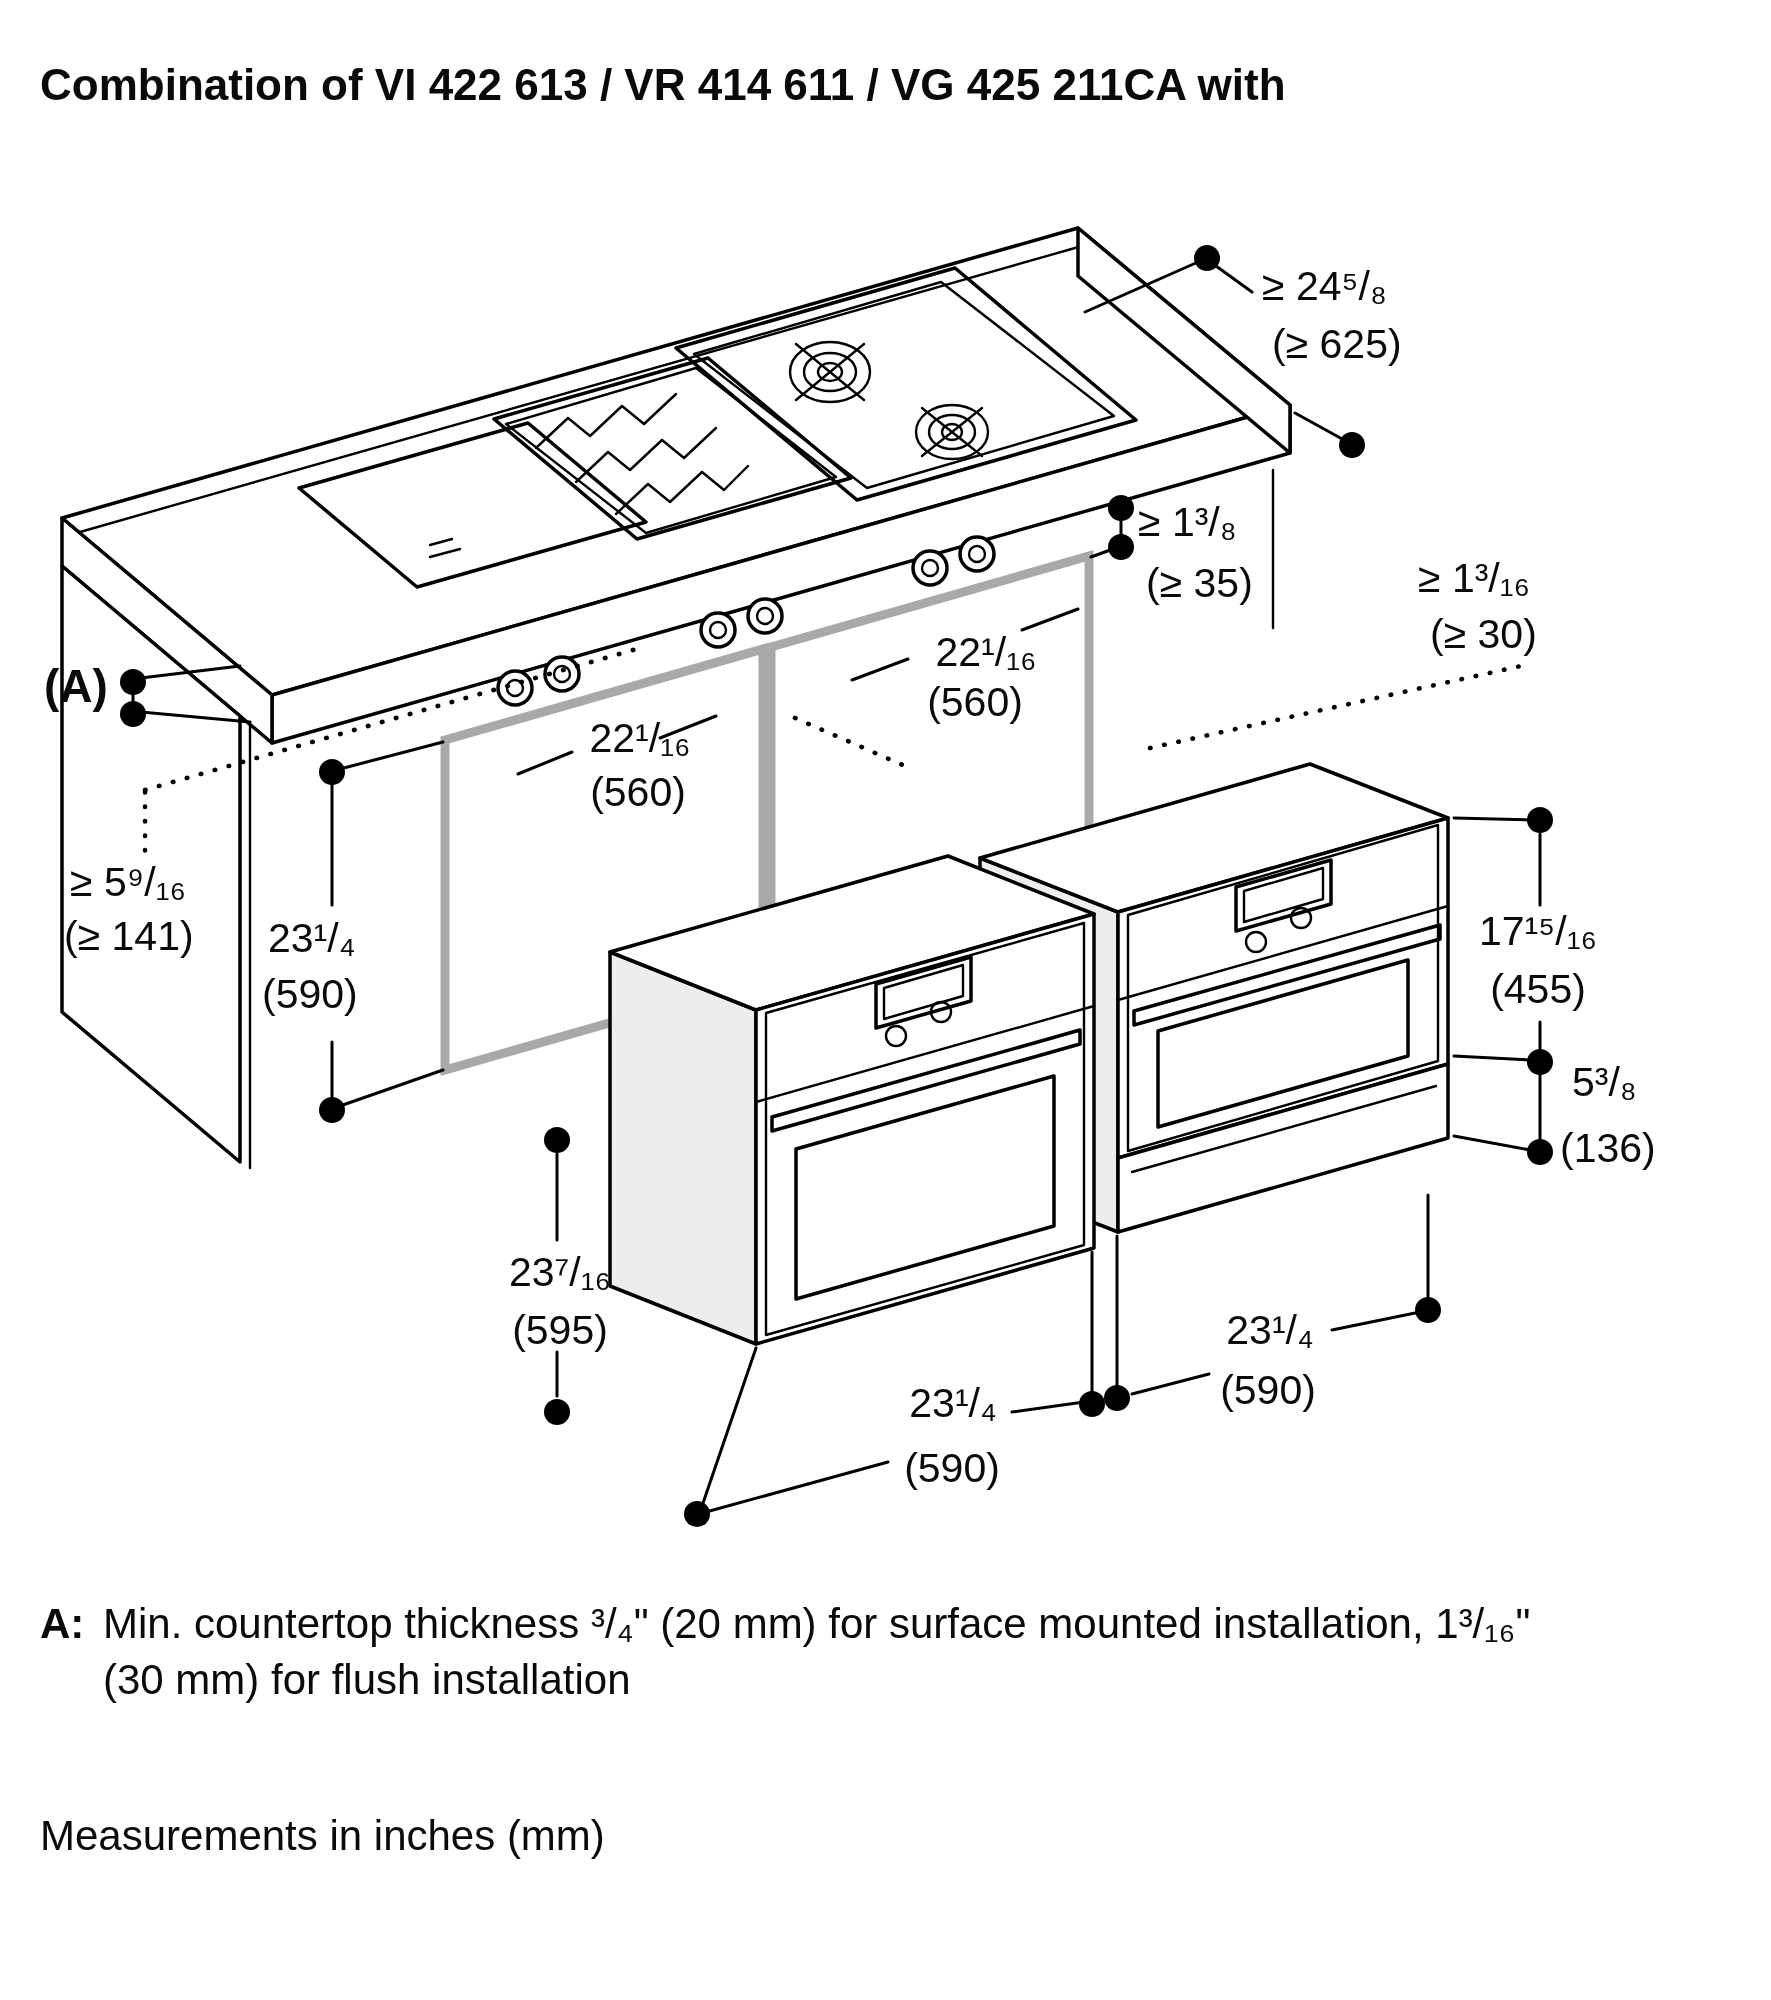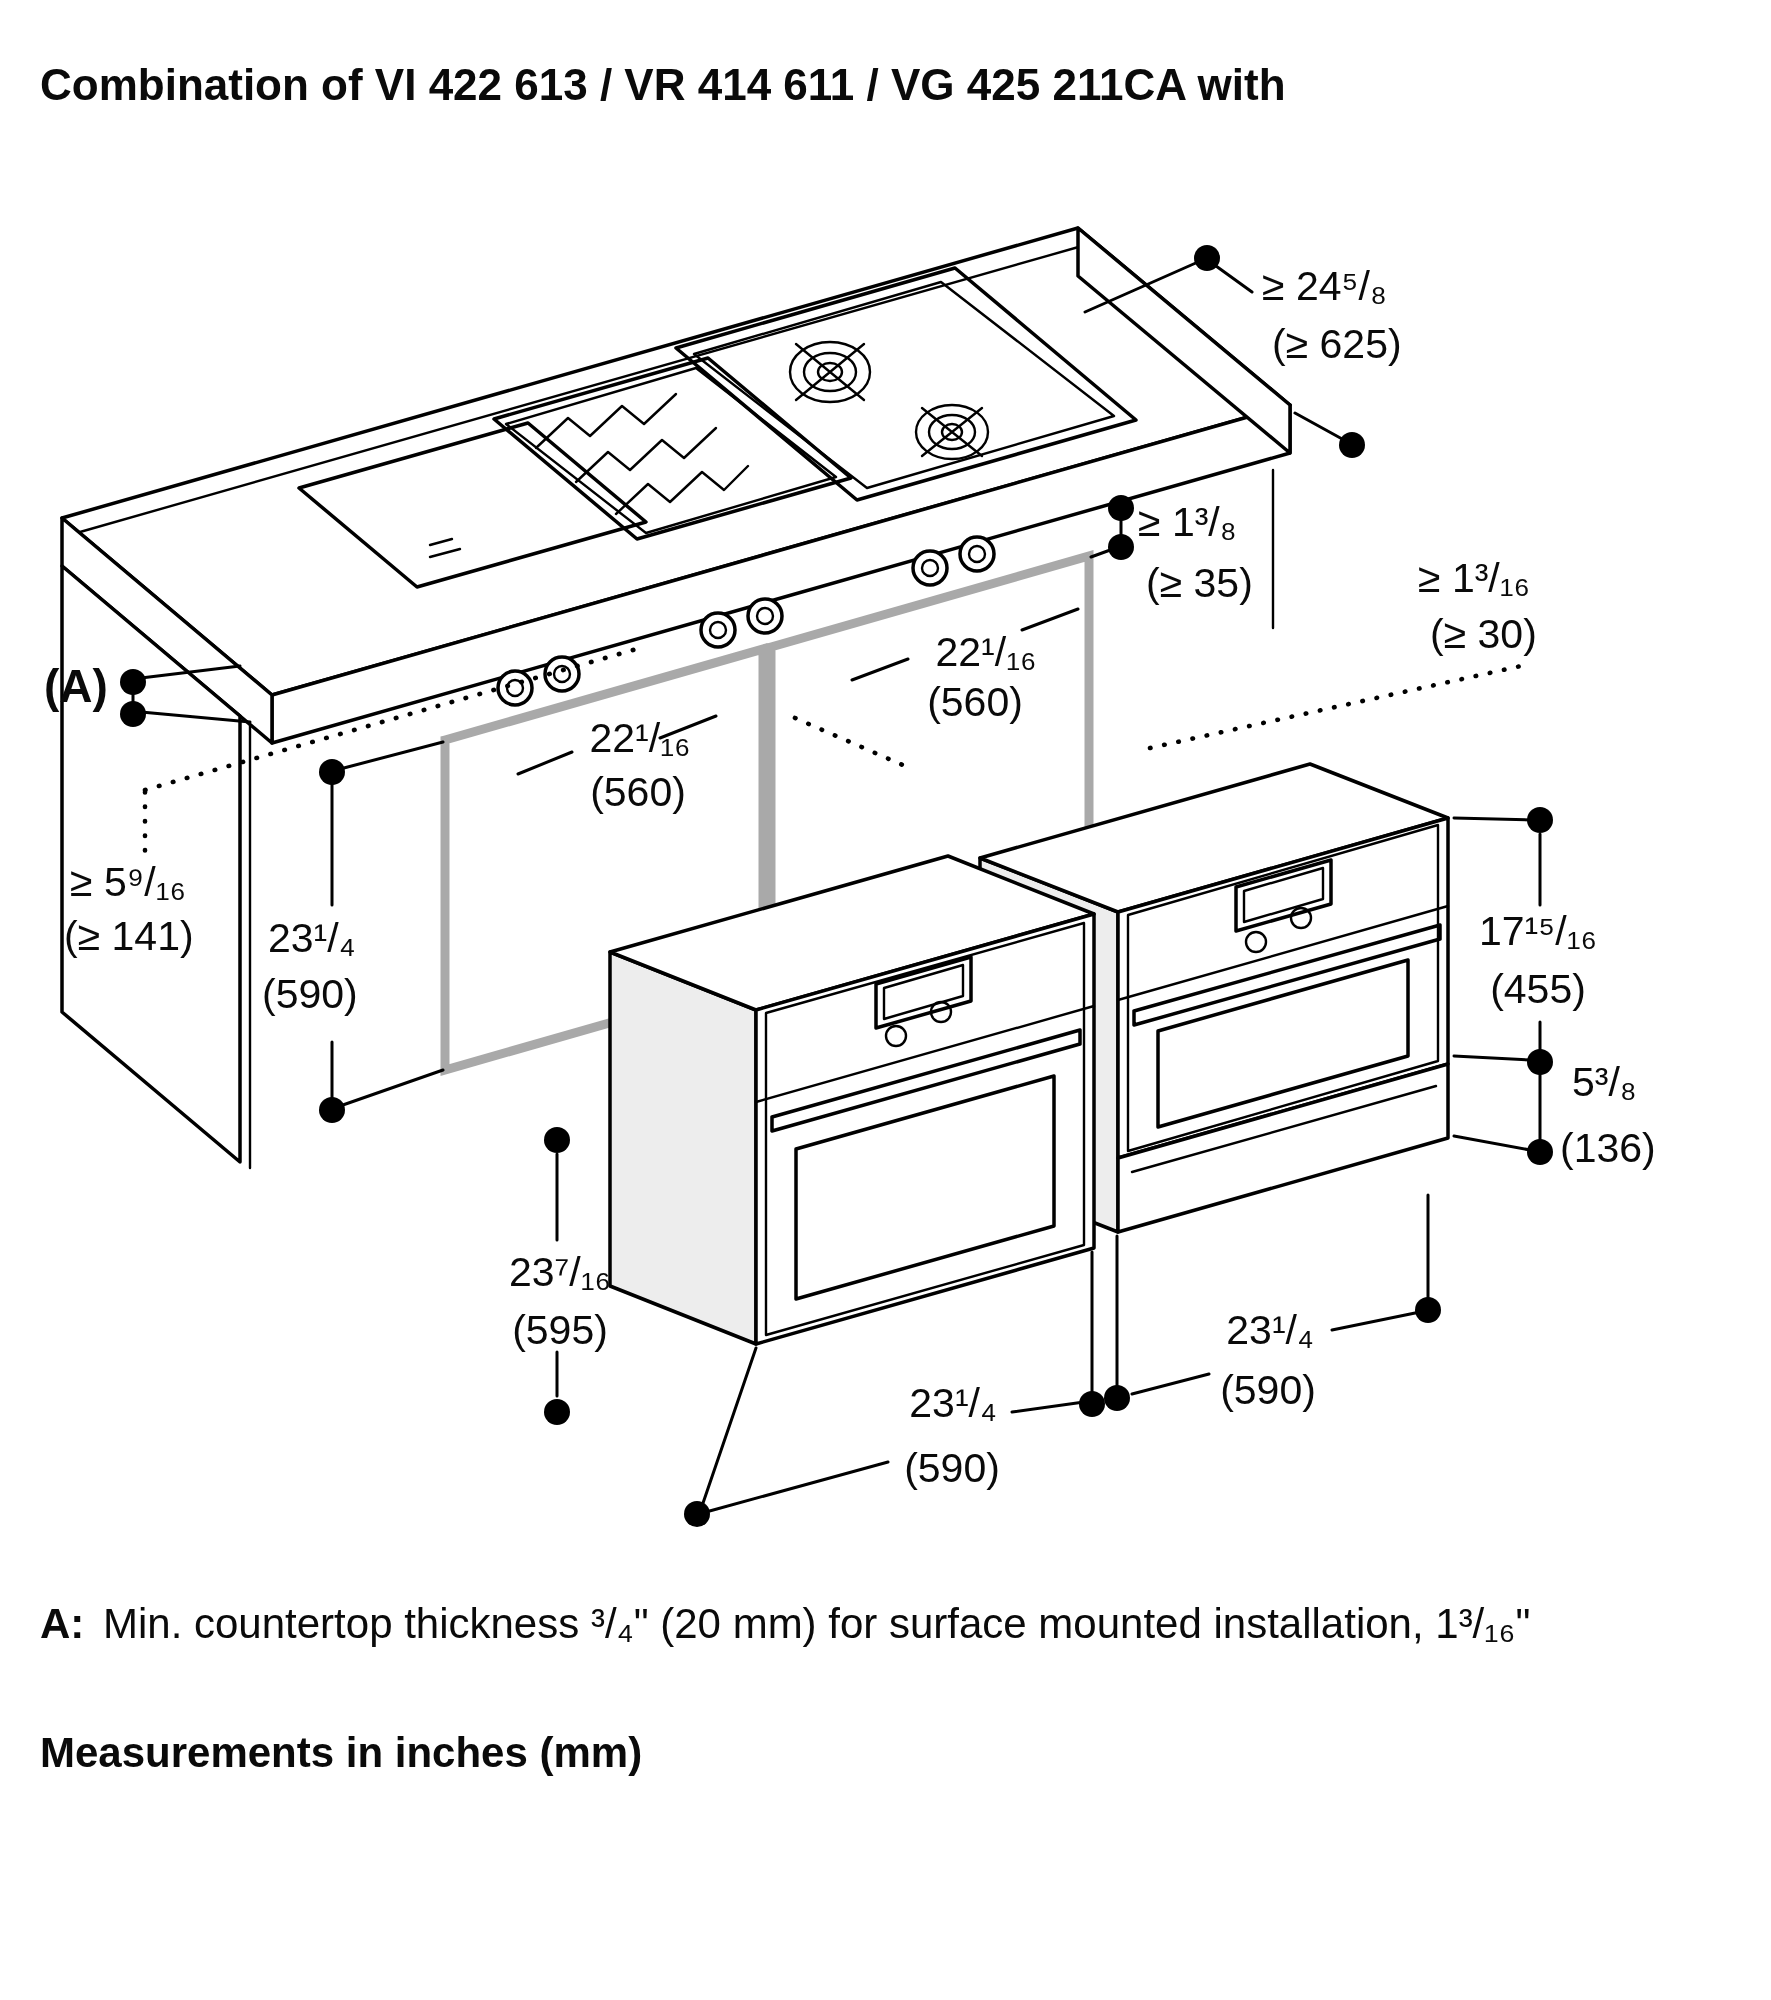--- a/index.html
+++ b/index.html
@@ -23,22 +23,22 @@
     font-size:41px;fill:#0a0a0a;
   }
   svg text.ref{font-weight:bold;font-size:46px;}
   .footnote{
     position:absolute;left:40px;top:1596px;width:1700px;
     font-size:42px;line-height:56px;color:#0a0a0a;
   }
   .footnote .flabel{position:absolute;left:0;top:0;font-weight:bold;}
   .footnote .ftext{margin-left:63px;}
   .units-note{
-    position:absolute;left:40px;top:1729px;
-    font-size:42px;color:#0a0a0a;font-weight:bold;
+    position:absolute;left:40px;top:1812px;
+    font-size:42px;color:#0a0a0a;
   }
   .stroke{fill:none;stroke:var(--line);stroke-width:3.5;stroke-linejoin:round;stroke-linecap:round;}
   .stroke-thin{fill:none;stroke:var(--line);stroke-width:2.4;stroke-linejoin:round;stroke-linecap:round;}
   .face{fill:#fff;stroke:var(--line);stroke-width:3.5;stroke-linejoin:round;}
   .shade-face{fill:var(--shade);stroke:var(--line);stroke-width:3.5;stroke-linejoin:round;}
   .cutout{fill:none;stroke:var(--cutout);stroke-width:9;stroke-linejoin:miter;}
   .dotline{fill:none;stroke:var(--line);stroke-width:4.6;stroke-dasharray:0.5 14;stroke-linecap:round;}
   .dim{fill:none;stroke:var(--line);stroke-width:3;stroke-linecap:round;}
   .dot{fill:var(--line);stroke:none;}
 </style>
@@ -252,16 +252,17 @@
 
     <text x="1270" y="1344" text-anchor="middle">23¹/₄</text>
     <text x="1268" y="1404" text-anchor="middle">(590)</text>
   </g>
 </svg>
 
 <div class="footnote">
   <span class="flabel">A:</span>
   <div class="ftext">
     <div>Min. countertop thickness ³/₄" (20 mm) for surface mounted installation, 1³/₁₆"</div>
+    <div>(30 mm) for flush installation</div>
   </div>
 </div>
 
 <div class="units-note">Measurements in inches (mm)</div>
 
 </body></html>

